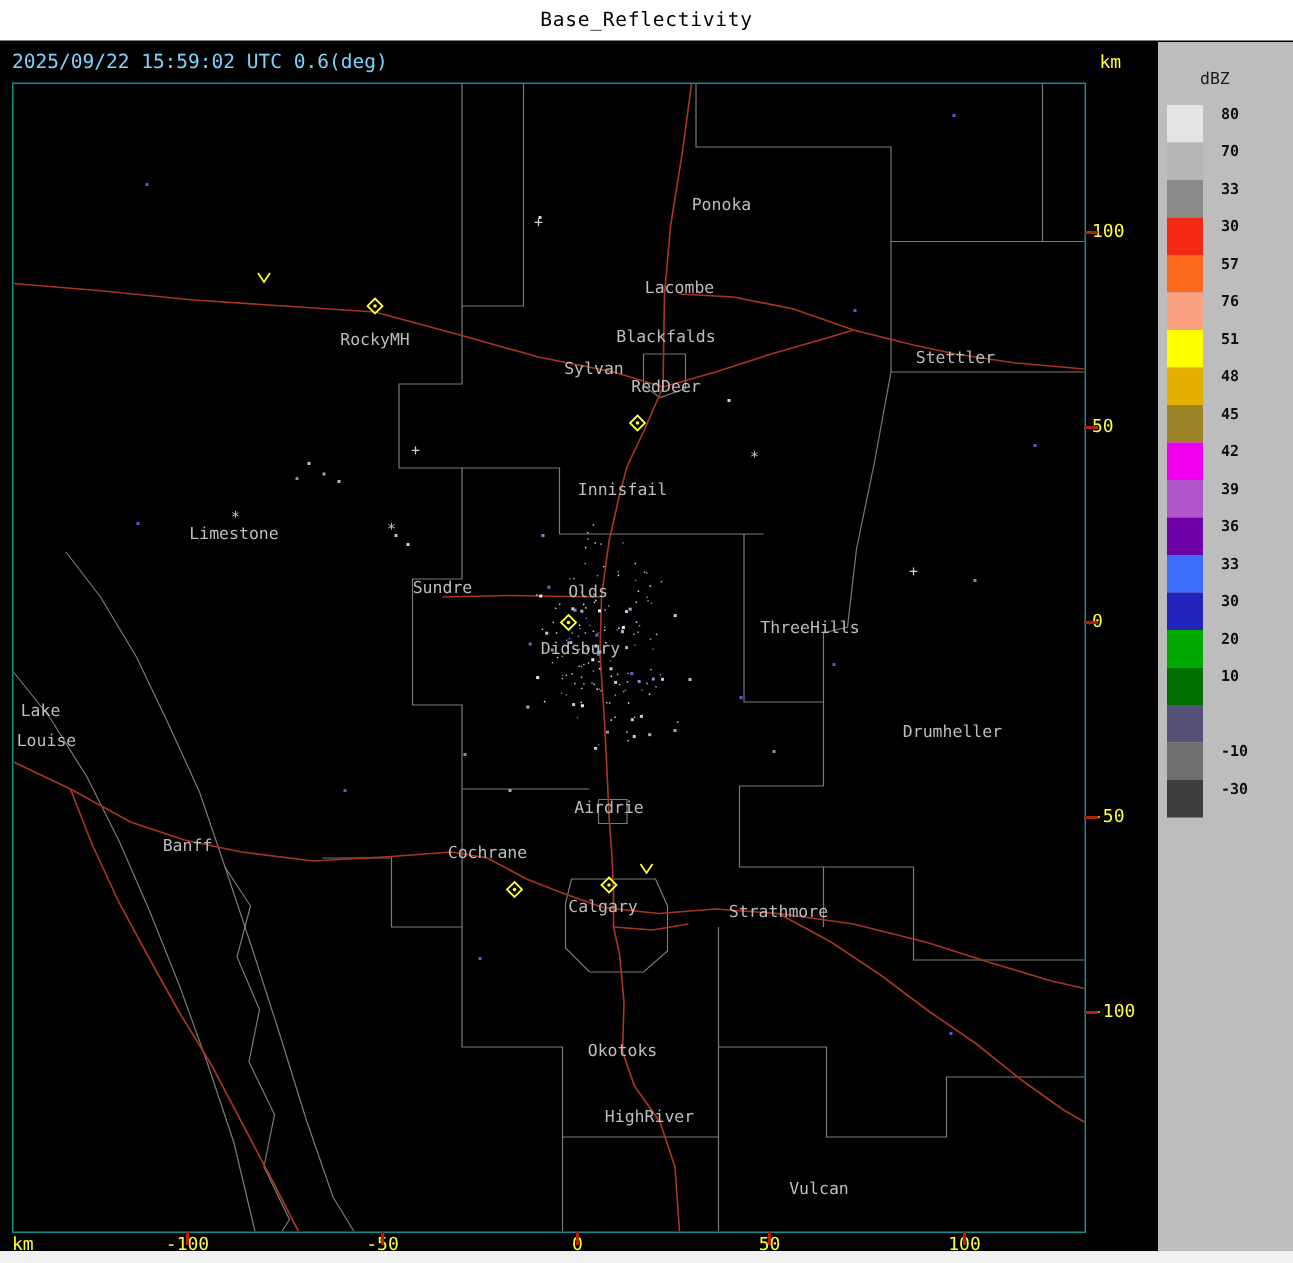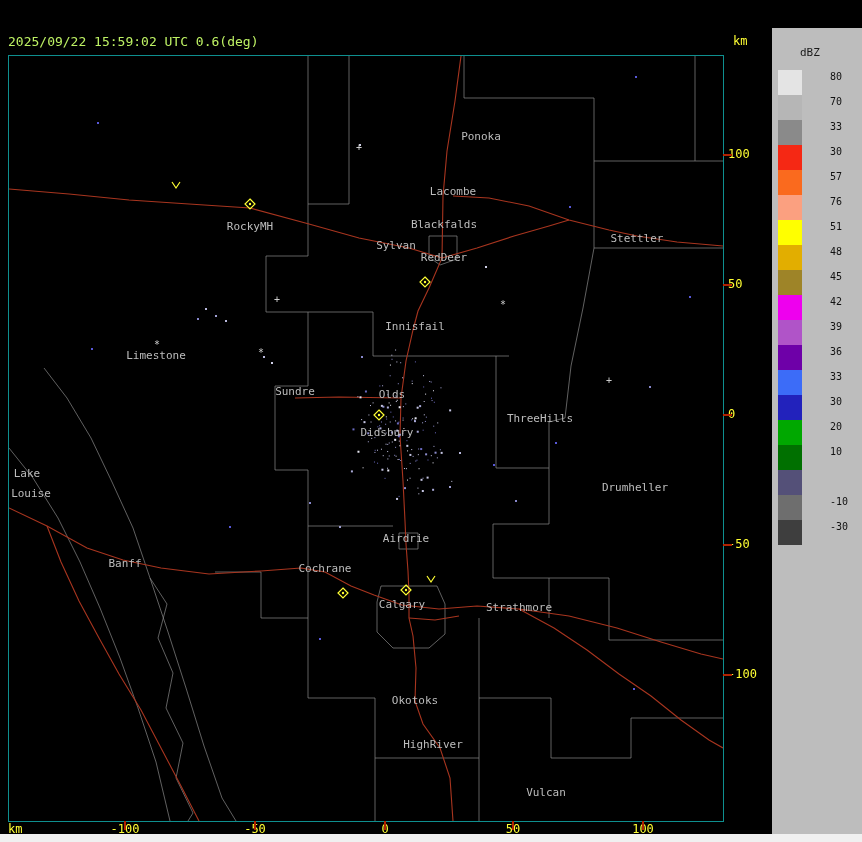--- a/index.html
+++ b/index.html
@@ -1,43 +1,46 @@
 <!DOCTYPE html>
 <html><head>
 <meta charset="utf-8">
 <style>
   html,body{margin:0;padding:0;background:#000;}
   #app{position:relative;width:862px;height:842px;background:#000;overflow:hidden;
        font-family:"DejaVu Sans Mono","Liberation Mono",monospace;}
   .titlebar{position:absolute;left:0;top:0;width:862px;height:27px;background:#ffffff;
             border-bottom:1px solid #000;text-align:center;line-height:27px;
             font-size:13px;letter-spacing:0.5px;color:#000;}
-  .status{position:absolute;left:8px;top:34px;color:#bef264;font-size:13px;white-space:pre;}
+  .status{position:absolute;left:8px;top:34px;color:#7dd3fc;font-size:13px;white-space:pre;}
   .km-top{position:absolute;left:733px;top:34px;color:#ffff33;font-size:12px;}
   .radar-frame{position:absolute;left:8px;top:55px;width:714px;height:765px;
                border:1px solid #0e8f8f;background:#000;}
   .ylab{position:absolute;color:#ffff33;font-size:12px;width:34px;text-align:left;}
   .xlab{position:absolute;color:#ffff33;font-size:12px;transform:translateX(-50%);}
   .km-bottom{position:absolute;left:8px;top:822px;color:#ffff33;font-size:12px;}
   .tick-r{position:absolute;width:9px;height:2px;background:#b22200;}
   .tick-b{position:absolute;width:2px;height:9px;background:#b22200;}
   .panel{position:absolute;left:772px;top:28px;width:90px;height:806px;background:#bdbdbd;}
   .dbz{position:absolute;left:28px;top:18px;font-size:11px;color:#1a1a1a;}
   #colorbar{position:absolute;left:6px;top:42px;width:84px;}
   .cb-row{position:relative;height:25px;}
   .cb-swatch{position:absolute;left:0;top:0;width:24px;height:25px;}
-  .cb-label{position:absolute;left:52px;top:1px;font-size:10px;color:#111;}
+  .cb-label{position:absolute;left:36px;top:1px;font-size:10px;color:#111;font-weight:bold;}
   .bottom-bar{position:absolute;left:0;top:834px;width:862px;height:8px;background:#f0f0f0;}
   svg text{font-family:"DejaVu Sans Mono","Liberation Mono",monospace;}
 </style>
 </head>
 <body>
 
 <div id="app">
 
+  <div class="titlebar">
+    <span>Base_Reflectivity</span>
+  </div>
 
   <div class="status">2025/09/22 15:59:02 UTC 0.6(deg)</div>
   <div class="km-top">km</div>
 
   <div class="radar-frame">
     <svg id="radar-svg" width="714" height="765" viewBox="0 0 714 765">
         <g>
           <path d="M455,0 L455,42 L585,42 L585,105 L686,105 L686,0" fill="none" stroke="#8f8f8f" stroke-width="0.8" opacity="0.85"></path>
           <path d="M686,105 L714,105" fill="none" stroke="#8f8f8f" stroke-width="0.8" opacity="0.85"></path>
           <path d="M585,105 L585,192 L714,192" fill="none" stroke="#8f8f8f" stroke-width="0.8" opacity="0.85"></path>

